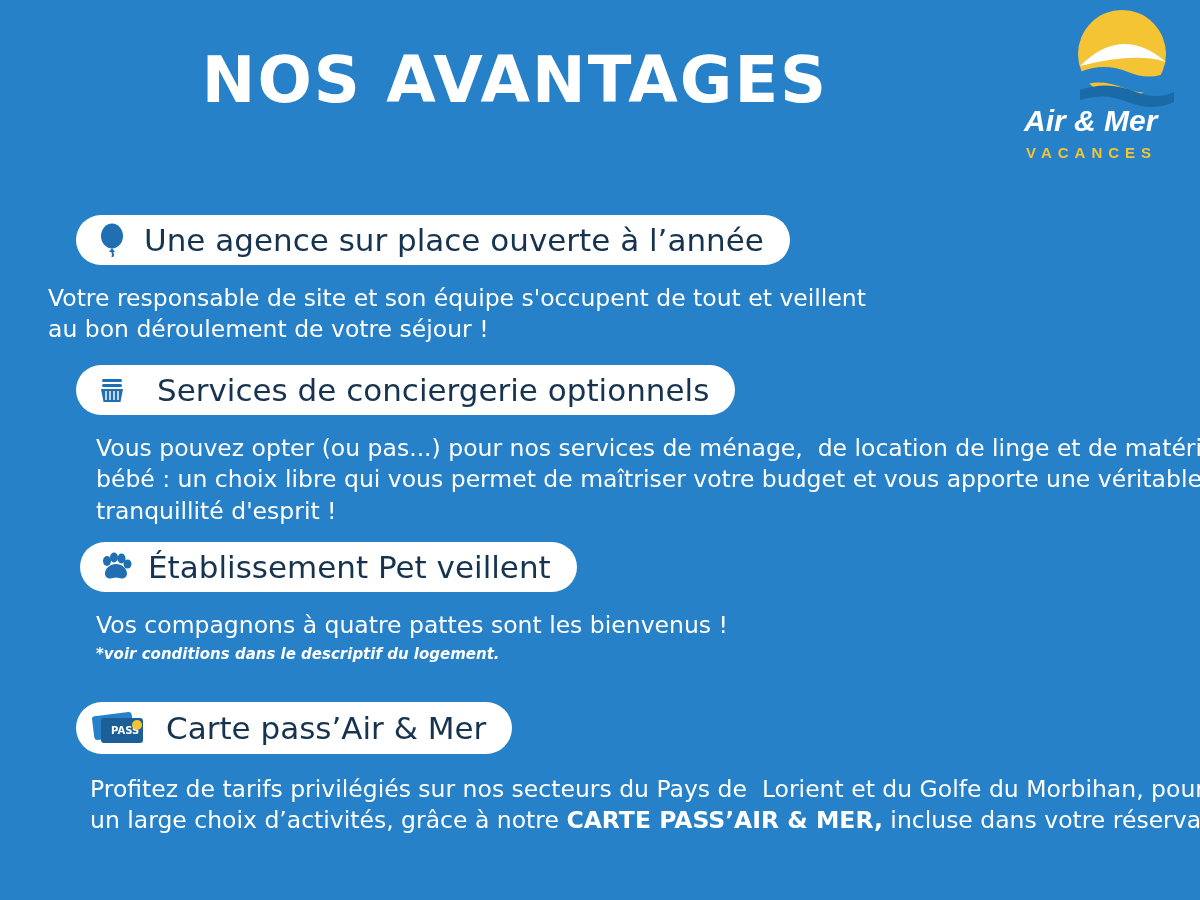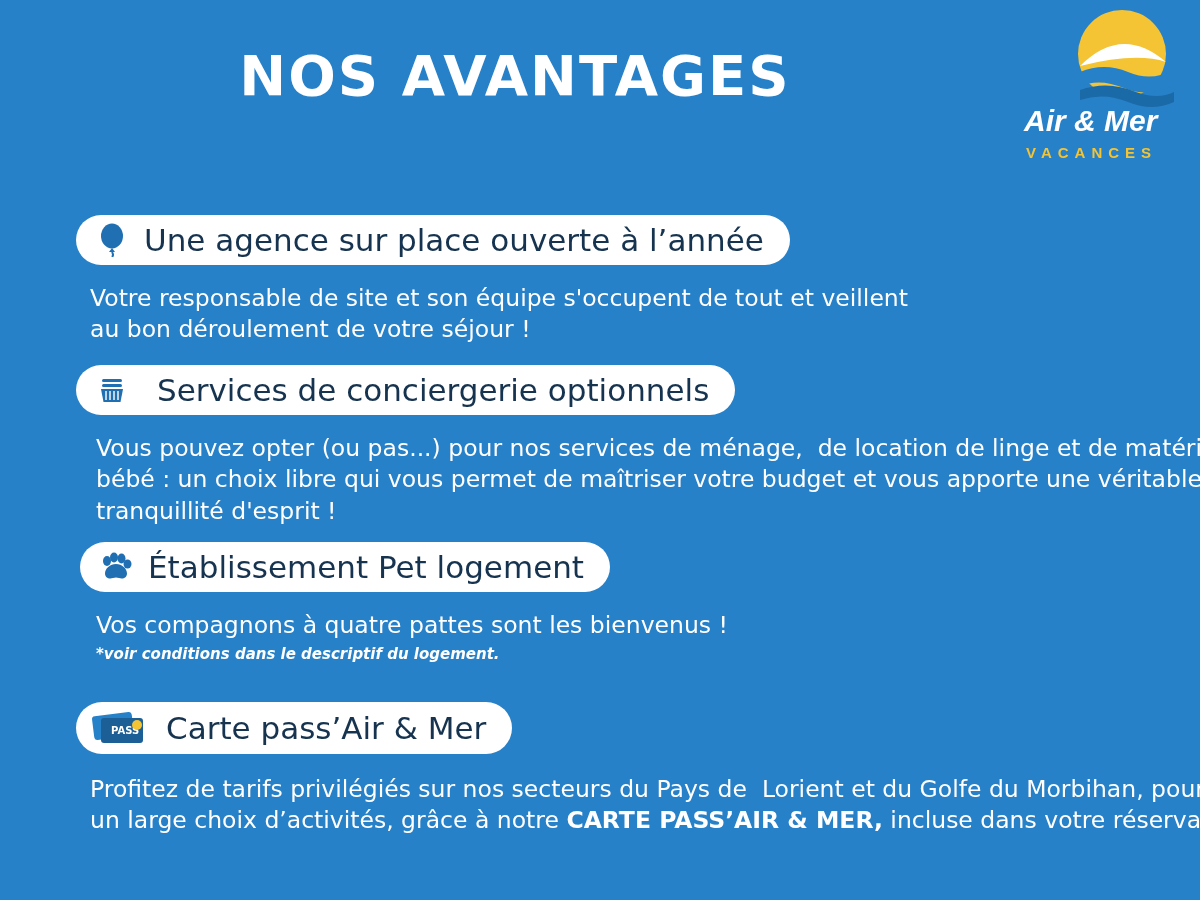--- a/index.html
+++ b/index.html
@@ -56,21 +56,21 @@
   }
 
   
   .title {
     position: absolute;
     left: 0;
     top: 48px;
     width: 1030px;
     text-align: center;
     color: #ffffff;
-    font-size: 56px;
+    font-size: 64px;
     font-weight: bold;
     letter-spacing: 2px;
     line-height: 1;
     -webkit-text-stroke: 0px;
     text-shadow:
        3px 0 0 #2781c8, -3px 0 0 #2781c8, 0 3px 0 #2781c8, 0 -3px 0 #2781c8;
     font-family: "DejaVu Sans", sans-serif;
   }
 
   
@@ -114,21 +114,21 @@
     font-style: italic;
     font-weight: bold;
     font-family: "DejaVu Sans", sans-serif;
     white-space: pre;
   }
   .body-text b { font-weight: bold; }
 
   
   #sec-0 { top: 215px; }
   #sec-0 .pill { margin-left: 76px; }
-  #sec-0 .body-text { margin: 18px 0 0 90px; }
+  #sec-0 .body-text { margin: 18px 0 0 48px; }
 
   #sec-1 { top: 365px; }
   #sec-1 .pill { margin-left: 76px; gap: 27px; }
   #sec-1 .body-text { margin: 18px 0 0 96px; }
 
   #sec-2 { top: 542px; }
   #sec-2 .pill { margin-left: 80px; }
   #sec-2 .body-text { margin: 18px 0 0 96px; }
   #sec-2 .note { margin: 4px 0 0 96px; }
 
@@ -191,21 +191,21 @@
     <div class="pill">
       <span class="pill-icon">
         <svg width="34" height="30" viewBox="0 0 34 30">
           <ellipse cx="8" cy="9" rx="4" ry="5" fill="#1f6fb2"></ellipse>
           <ellipse cx="15" cy="5.5" rx="4" ry="5" fill="#1f6fb2"></ellipse>
           <ellipse cx="22.5" cy="6.5" rx="4" ry="5" fill="#1f6fb2"></ellipse>
           <ellipse cx="28.5" cy="12" rx="4" ry="4.6" fill="#1f6fb2"></ellipse>
           <path d="M17 12 c6 0 11 4.5 11 9.5 0 4-4 6-8 4.5 -2-0.8-4-0.8-6 0 C10 27.5 6 25.5 6 21.5 6 16.5 11 12 17 12 Z" fill="#1f6fb2"></path>
         </svg>
       </span>
-      <span class="pill-label">Établissement Pet logement</span>
+      <span class="pill-label">Établissement Pet veillent</span>
     </div>
     <div class="body-text">Vos compagnons à quatre pattes sont les bienvenus !</div>
     <div class="note">*voir conditions dans le descriptif du logement.</div>
   </div>
 
   <div class="section" id="sec-3">
     <div class="pill">
       <span class="pill-icon">
         <svg width="60" height="36" viewBox="0 0 60 36">
           <rect x="2" y="4" width="40" height="24" rx="3" fill="#2781c8" transform="rotate(-7 22 16)"></rect>

